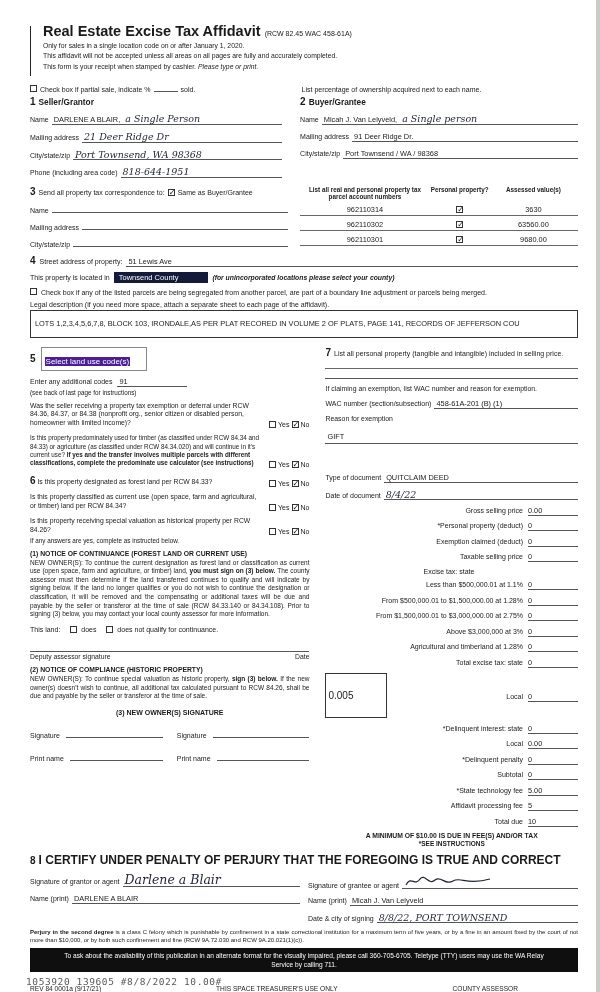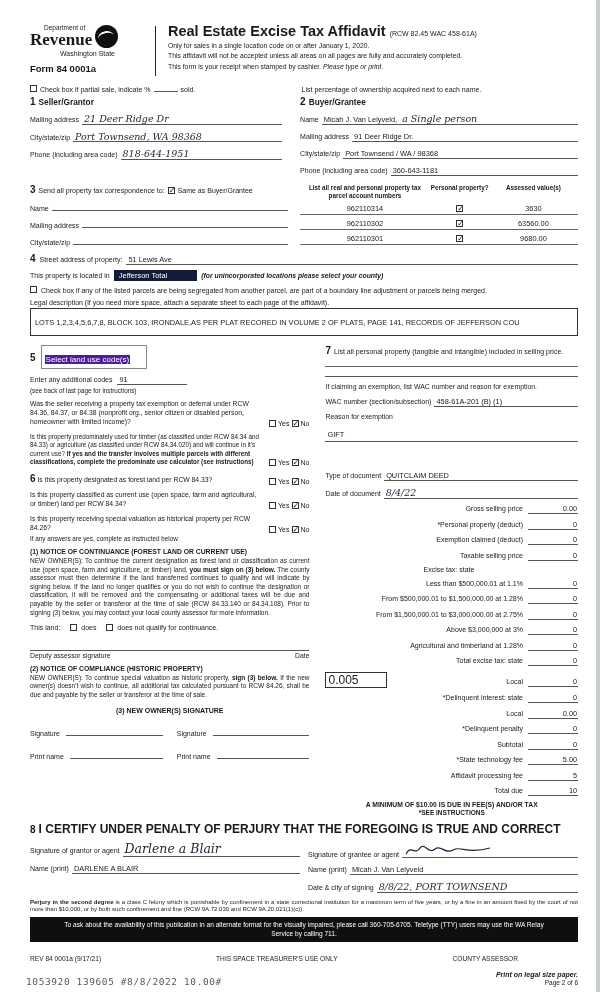--- a/index.html
+++ b/index.html
@@ -87,23 +87,23 @@
   
   .s7head{display:flex;gap:3px;align-items:baseline;}
   .s7head .t{line-height:1.3;}
   .blankline{border-bottom:1px solid #666;height:11px;}
   .hr{border-top:1px solid #555;margin-top:9px;}
   .t7{font-size:6.9px;margin-top:6px;}
   .gift-line{border-bottom:1px solid #555;margin-top:3px;padding:0 2px;}
   .gap12{height:22px;}
   .trow{display:flex;justify-content:flex-end;align-items:baseline;margin-top:5.5px;font-size:7px;}
   .tlabel{text-align:right;}
-  .tval{width:50px;text-align:right;border-bottom:1px solid #555;margin-left:5px;font-size:7.3px;padding-right:1px;min-height:8px;}
+  .tval{width:50px;border-bottom:1px solid #555;margin-left:5px;font-size:7.3px;padding-right:1px;min-height:8px;}
   .trow.head{justify-content:flex-start;padding-left:98px;}
-  .rate-box{border:1px solid #333;width:62px;font-size:12px;padding:0 2px;margin-right:auto;}
+  .rate-box{border:1px solid #333;width:62px;font-size:10px;padding:16px 2px;margin-right:auto;}
   .minnote{font-weight:bold;font-size:6.8px;text-align:center;margin-top:5px;}
   .seeinstr{font-weight:bold;font-size:6.5px;text-align:center;margin-top:1px;}
   
   .sec8{margin-top:6px;}
   .sec8-head{display:flex;gap:3px;align-items:baseline;}
   .sec8-head .bold{font-size:12px;}
   .s8cols{display:flex;gap:8px;}
   .s8col{flex:1;}
   .sig-hw{font-size:12.5px;}
   .sig-svg{flex:none;}
@@ -115,31 +115,20 @@
   .pagenum{text-align:right;font-size:6.5px;margin-top:1px;}
   .stamp{position:absolute;left:26px;bottom:5px;font-family:"DejaVu Sans Mono","Liberation Mono",monospace;font-size:9.5px;color:#5a5a5a;letter-spacing:0.6px;}
 </style>
 </head>
 <body>
 
 <div class="page">
   <div class="scan-edge"></div>
 
   <div class="hdr">
-    <div class="logo-col">
-      <div class="logo-row">
-        <div>
-          <div class="dept">Department of</div>
-          <div class="revenue">Revenue</div>
-        </div>
-        <div class="logo-mark"></div>
-      </div>
-      <div class="state">Washington State</div>
-      <div class="form-no">Form 84 0001a</div>
-    </div>
     <div class="vline"></div>
     <div class="title-col">
       <div class="title-line"><span>Real Estate Excise Tax Affidavit</span> <span class="rcw">(RCW 82.45 WAC 458-61A)</span></div>
       <div class="sub">Only for sales in a single location code on or after January 1, 2020.</div>
       <div class="sub">This affidavit will not be accepted unless all areas on all pages are fully and accurately completed.</div>
       <div class="sub"><span>This form is your receipt when stamped by cashier.</span> <i>Please type or print.</i></div>
     </div>
   </div>
 
   <div class="toprow">
@@ -152,20 +141,27 @@
     <div class="top-right">List percentage of ownership acquired next to each name.</div>
   </div>
 
   <div class="parties">
     <div class="pleft">
       <div class="sec-head">
         <span class="secnum">1</span>
         <span class="sec-title">Seller/Grantor</span>
       </div>
       <div class="fld">
+        <span class="lbl">Name</span>
+        <span class="fill">
+          <span class="typed">DARLENE A BLAIR,</span>
+          <span class="hw">a Single Person</span>
+        </span>
+      </div>
+      <div class="fld">
         <span class="lbl">Mailing address</span>
         <span class="fill">
             <span class="hw">21 Deer Ridge Dr</span>
           </span>
       </div>
       <div class="fld">
         <span class="lbl">City/state/zip</span>
         <span class="fill">
             <span class="hw">Port Townsend, WA 98368</span>
           </span>
@@ -192,26 +188,20 @@
       <div class="fld">
         <span class="lbl">Mailing address</span>
         <span class="fill">
             <span class="typed">91 Deer Ridge Dr.</span>
           </span>
       </div>
       <div class="fld">
         <span class="lbl">City/state/zip</span>
         <span class="fill">
             <span class="typed">Port Townsend / WA / 98368</span>
-          </span>
-      </div>
-      <div class="fld">
-        <span class="lbl">Phone (including area code)</span>
-        <span class="fill">
-            <span class="typed">360-643-1181</span>
           </span>
       </div>
     </div>
   </div>
 
   <div class="s3row">
     <div class="s3left">
       <div class="s3head">
         <span class="secnum">3</span>
         <span class="t">Send all property tax correspondence to:</span>
@@ -258,21 +248,21 @@
   <div class="sec4">
     <div class="s4line">
       <span class="secnum">4</span>
       <span class="t">Street address of property:</span>
       <span class="fill">
           <span class="typed">51 Lewis Ave</span>
         </span>
     </div>
     <div class="s4line">
       <span class="t">This property is located in</span>
-      <span class="county-dd">Jefferson Total</span>
+      <span class="county-dd">Townsend County</span>
       <span class="note-bi">(for unincorporated locations please select your county)</span>
     </div>
     <div class="s4line">
       <span class="cb"></span>
       <span class="t">Check box if any of the listed parcels are being segregated from another parcel, are part of a boundary line adjustment or parcels being merged.</span>
     </div>
     <div class="s4line">
       <span class="t">Legal description (if you need more space, attach a separate sheet to each page of the affidavit).</span>
     </div>
     <div class="legal-box">

